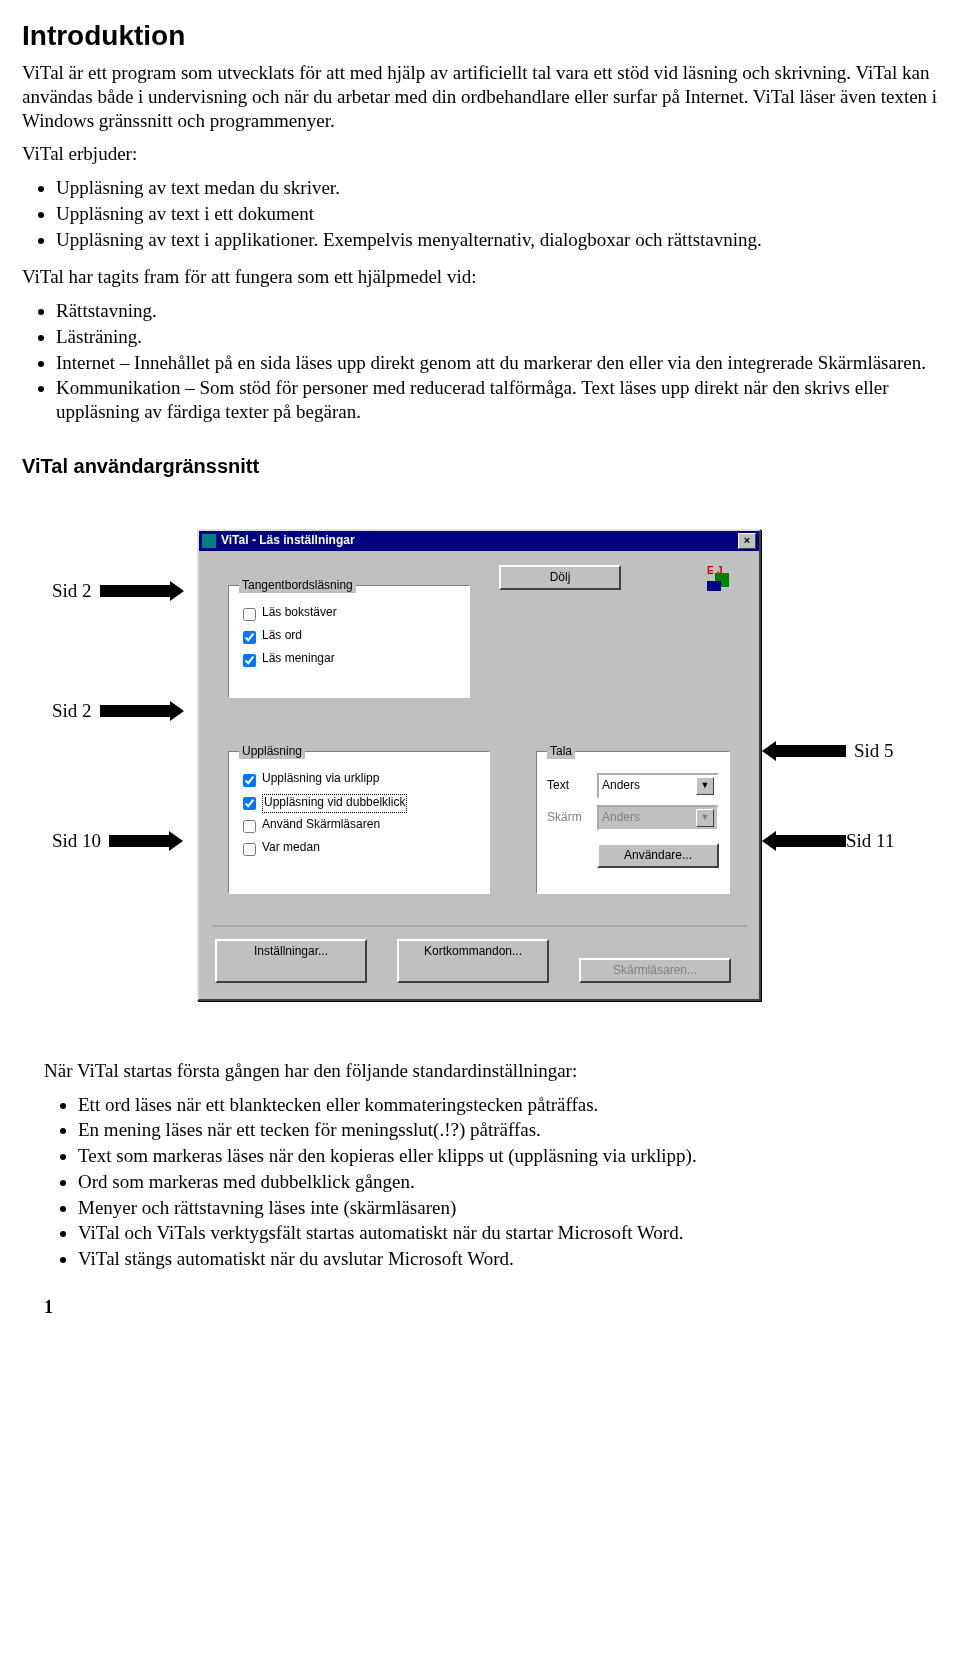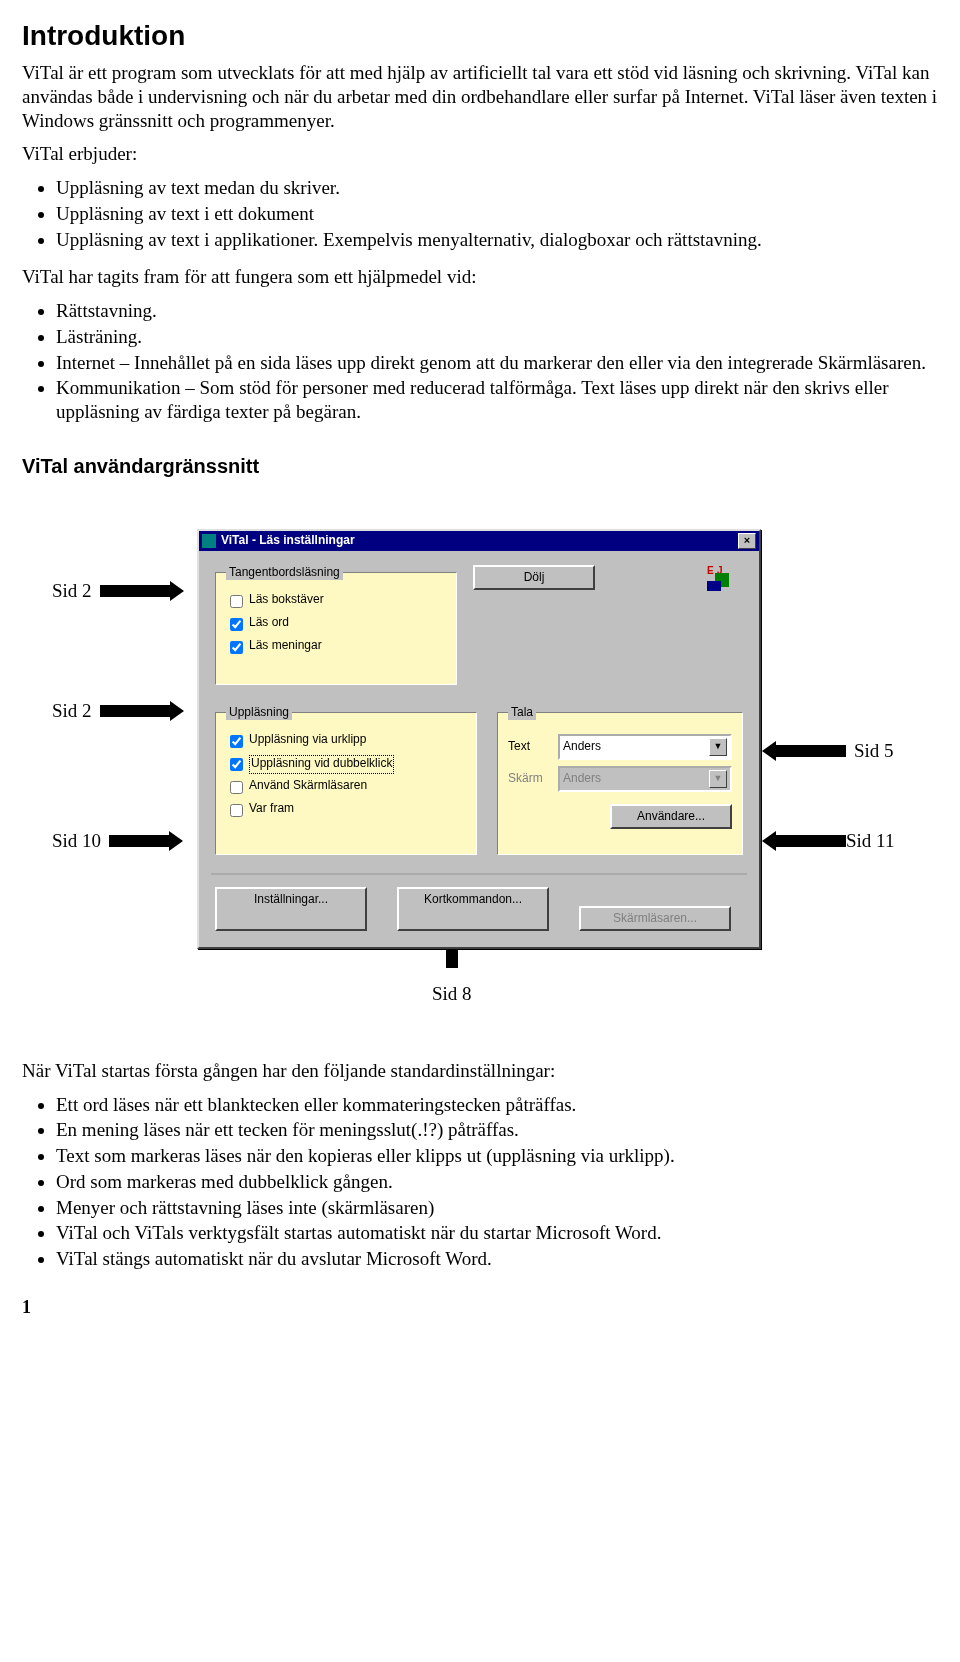--- a/index.html
+++ b/index.html
@@ -73,22 +73,22 @@
     font-weight: bold;
     font-size: 11px;
     cursor: pointer;
   }
   .dlgbody { padding: 10px 12px 12px 12px; }
 
   fieldset.grp {
     border: 1px solid;
     border-color: #808080 #fff #fff #808080;
     padding: 8px 10px 10px 10px;
-    margin: 4px;
-    background: #fef9c3;
+    margin: 17px;
+    background: #ffffff;
   }
   fieldset.grp legend {
     background: #c0c0c0;
     padding: 0 3px;
     font-size: 12px;
   }
   .row-top { display: flex; gap: 12px; }
   .grp-tang { width: 220px; height: 100px; }
   .right-top {
     flex: 1;
@@ -189,21 +189,21 @@
   .shaft-h { height: 12px; background:#000; }
   .shaft-v { width: 12px; background:#000; }
 
   .page-num {
     position: absolute;
     bottom: -4px;
     left: 0;
     font-weight: bold;
     font-size: 18px;
   }
-  .bottom-block { position: relative; padding-bottom: 30px; }
+  .bottom-block { position: relative; padding-bottom: 30px; margin-left: 22px; }
 </style>
 </head>
 <body>
 
 <h1>Introduktion</h1>
 
 <p>ViTal är ett program som utvecklats för att med hjälp av artificiellt tal vara ett stöd vid läsning och skrivning. ViTal kan användas både i undervisning och när du arbetar med din ordbehandlare eller surfar på Internet. ViTal läser även texten i Windows gränssnitt och programmenyer.</p>
 
 <p>ViTal erbjuder:</p>
 <ul>
@@ -302,21 +302,21 @@
           <div class="chk">
             <input type="checkbox" checked="" style="">
             <label style="border:1px dotted #000; padding:0 1px;"><span>Uppläsning vid dubbelklick</span></label>
           </div>
           <div class="chk">
             <input type="checkbox" style="">
             <label><span>Använd Skärmläsaren</span></label>
           </div>
           <div class="chk">
             <input type="checkbox" style="">
-            <label><span>Var fram</span></label>
+            <label><span>Var medan</span></label>
           </div>
         </fieldset>
 
         <fieldset class="grp grp-tala">
           <legend>Tala</legend>
           <div class="tala-row">
             <span class="lab">Text</span>
             <div class="sel">
               <span>Anders</span>
               <span class="arrow">▼</span>

